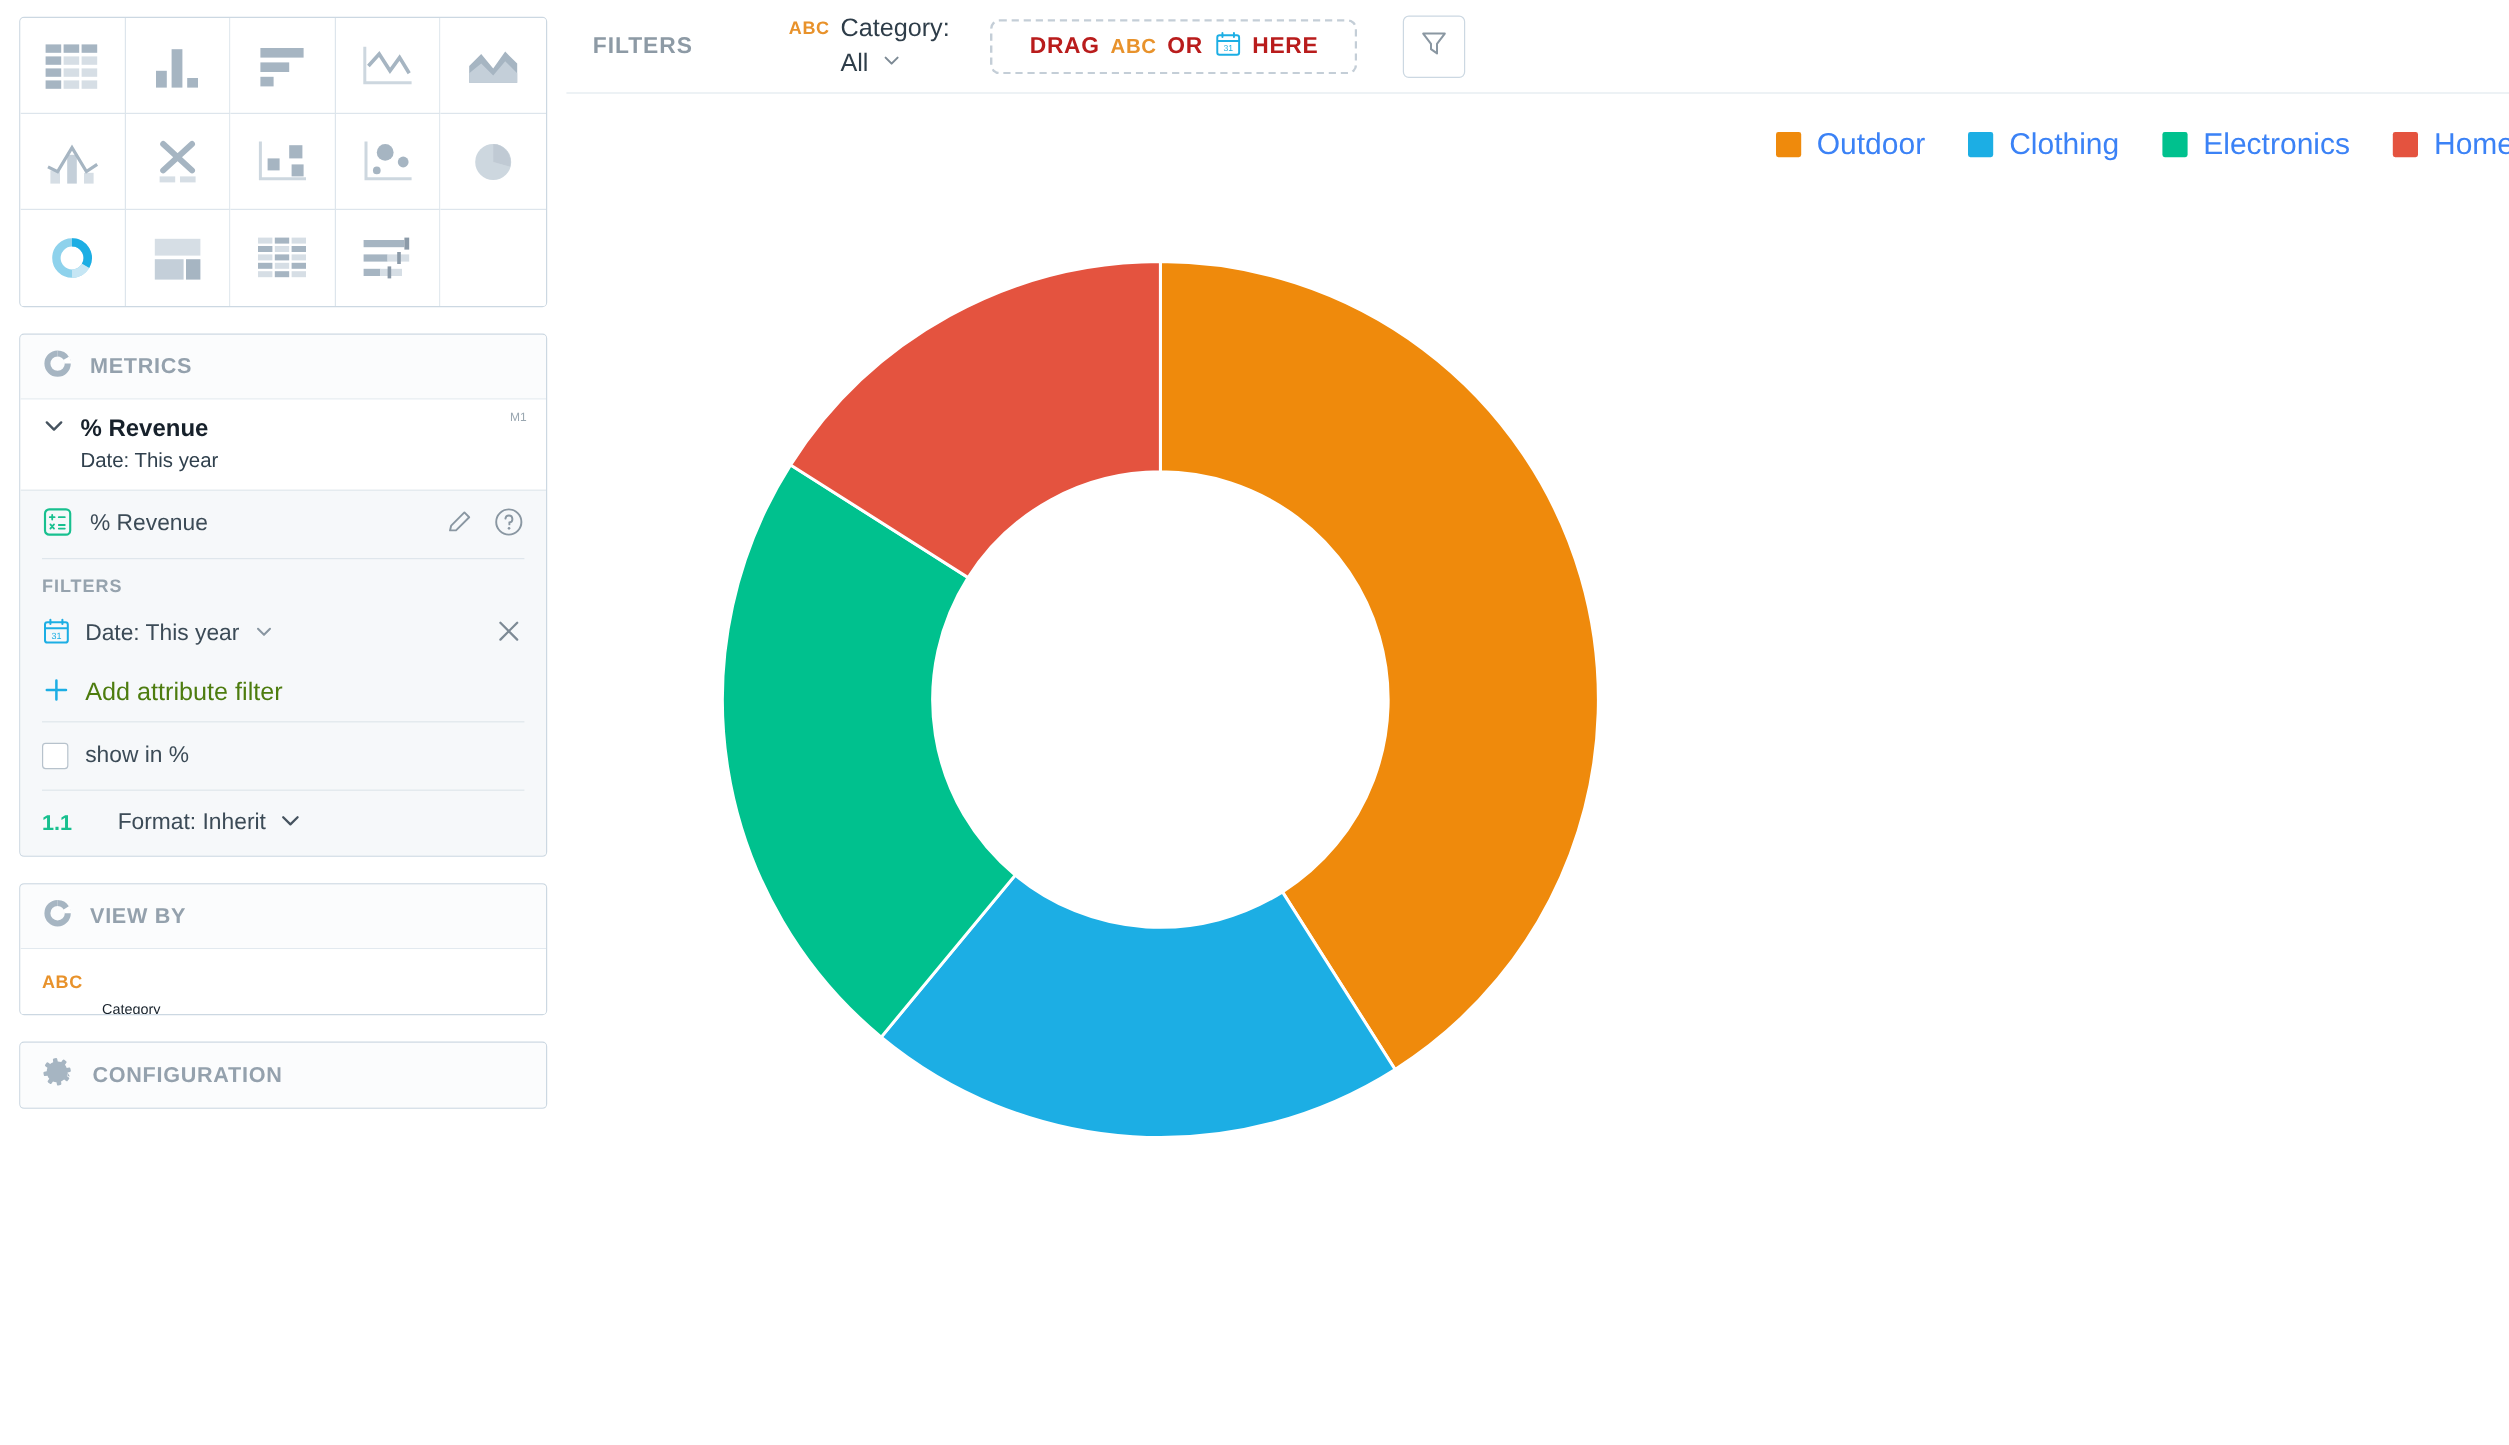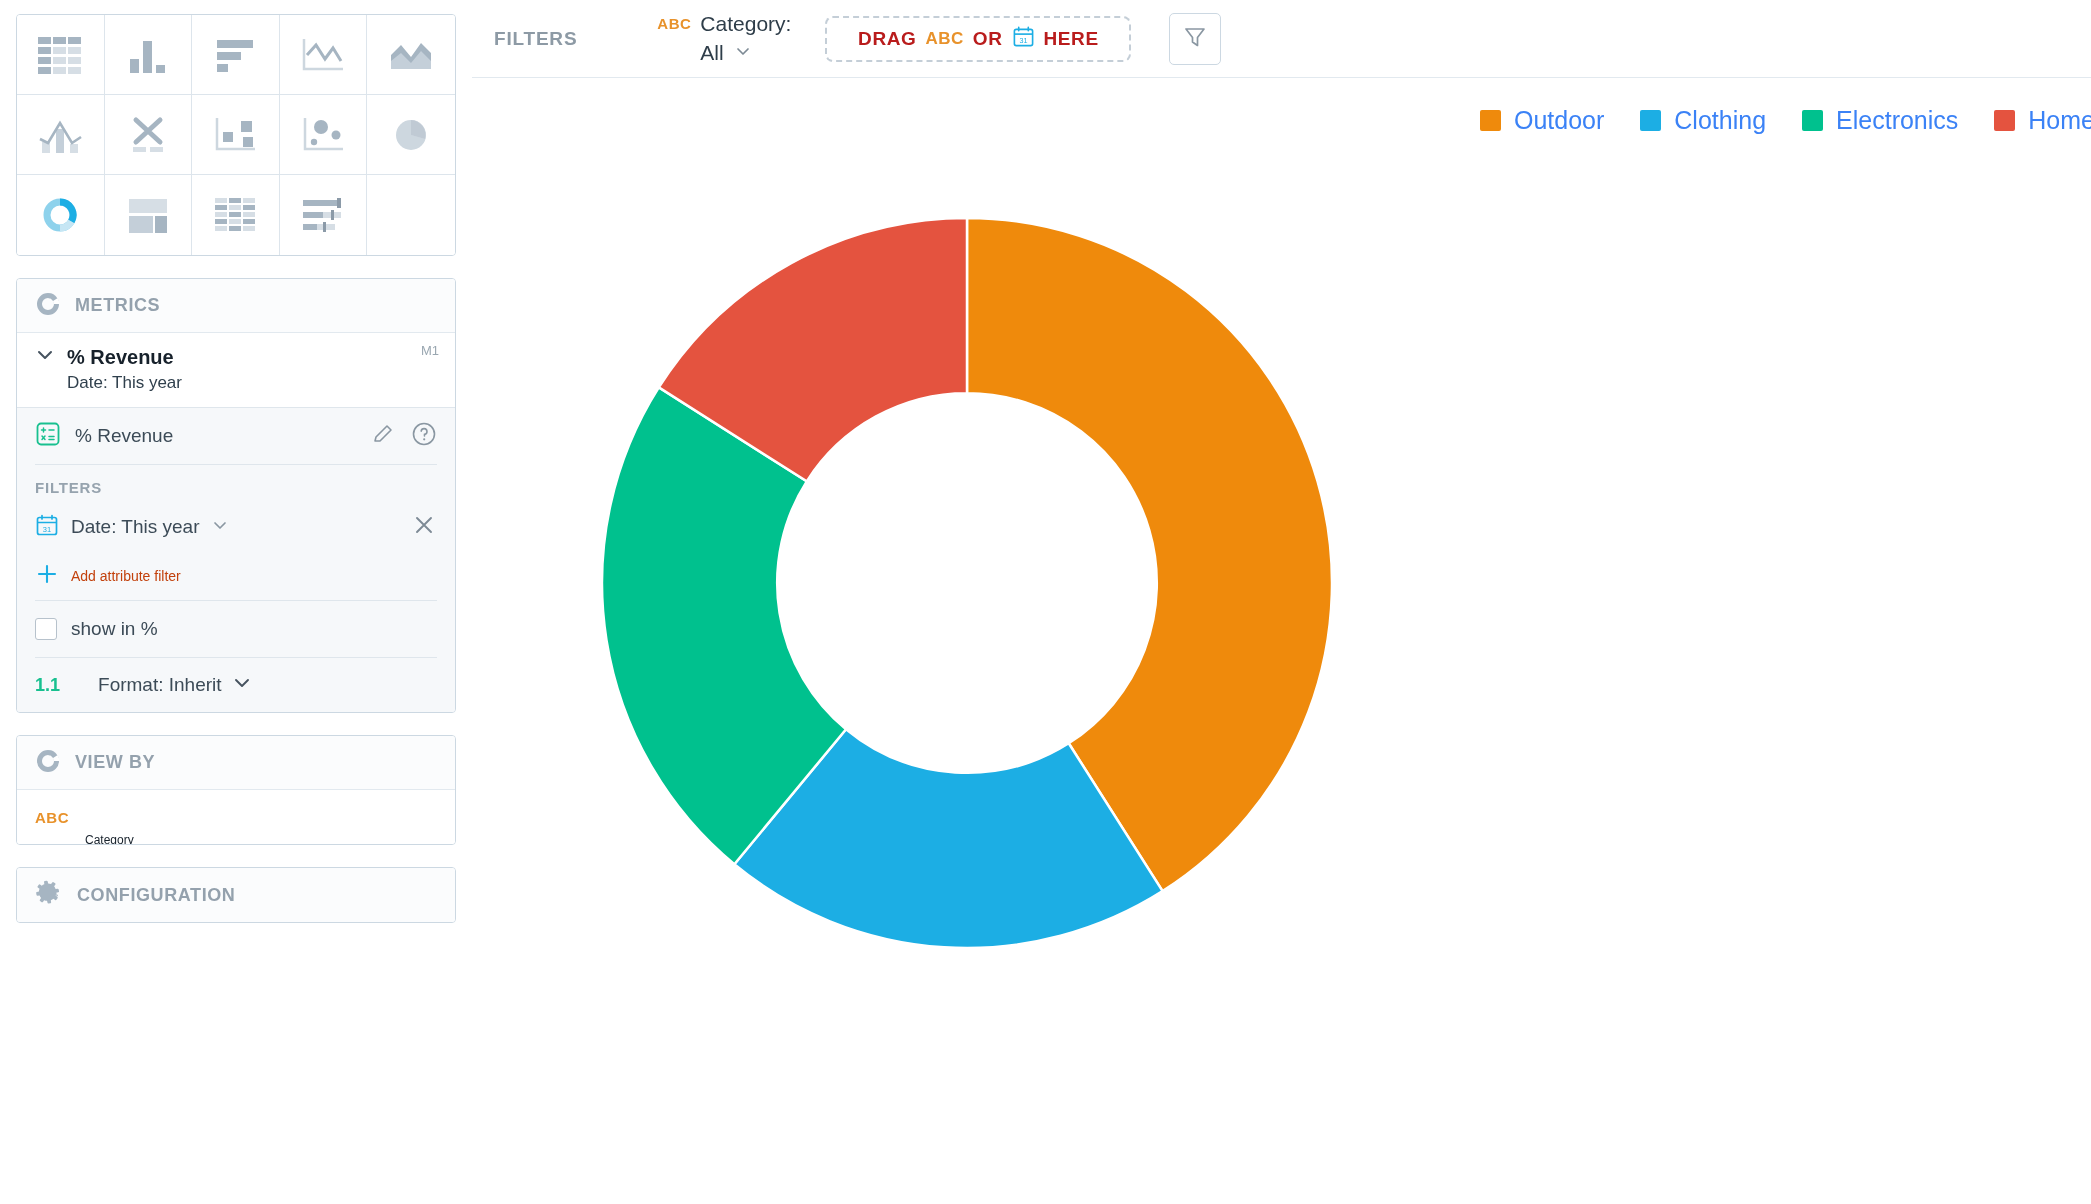--- a/index.html
+++ b/index.html
@@ -83,21 +83,21 @@
   }
   .metric-title {
     font-size: 20px; font-weight: bold; color: #17212b;
   }
   .metric-sub {
     font-size: 17px; color: #30404d;
     margin-left: 32px; margin-top: 4px;
   }
   .metric-badge {
     position: absolute; right: 16px; top: 10px;
-    font-size: 13px; color: #9aa7b1;
+    font-size: 10px; color: #9aa7b1;
   }
 
   .metric-body { background: #f6f8fa; }
   .mb-row {
     display: flex; align-items: center;
     padding: 0 18px;
     height: 56px;
     gap: 14px;
   }
   .mb-row .label { font-size: 19px; color: #3c4b57; }
@@ -110,21 +110,21 @@
   .filter-row {
     display: flex; align-items: center; gap: 12px;
     padding: 0 18px; height: 50px;
   }
   .filter-row .ftext { font-size: 19px; color: #3c4b57; }
   .filter-row .fclose { margin-left: auto; cursor: pointer; }
   .addfilter-row {
     display: flex; align-items: center; gap: 12px;
     padding: 0 18px; height: 48px; cursor: pointer;
   }
-  .addfilter-row .ftext { font-size: 14px; color: #c2410c; }
+  .addfilter-row .ftext { font-size: 21px; color: #4d7c0f; }
   .check-row {
     display: flex; align-items: center; gap: 14px;
     padding: 0 18px; height: 56px;
   }
   .chk {
     width: 22px; height: 22px;
     border: 1.6px solid #b7c2cc; border-radius: 3px; background: #fff;
     cursor: pointer;
   }
   .check-row .ctext { font-size: 19px; color: #3c4b57; }

